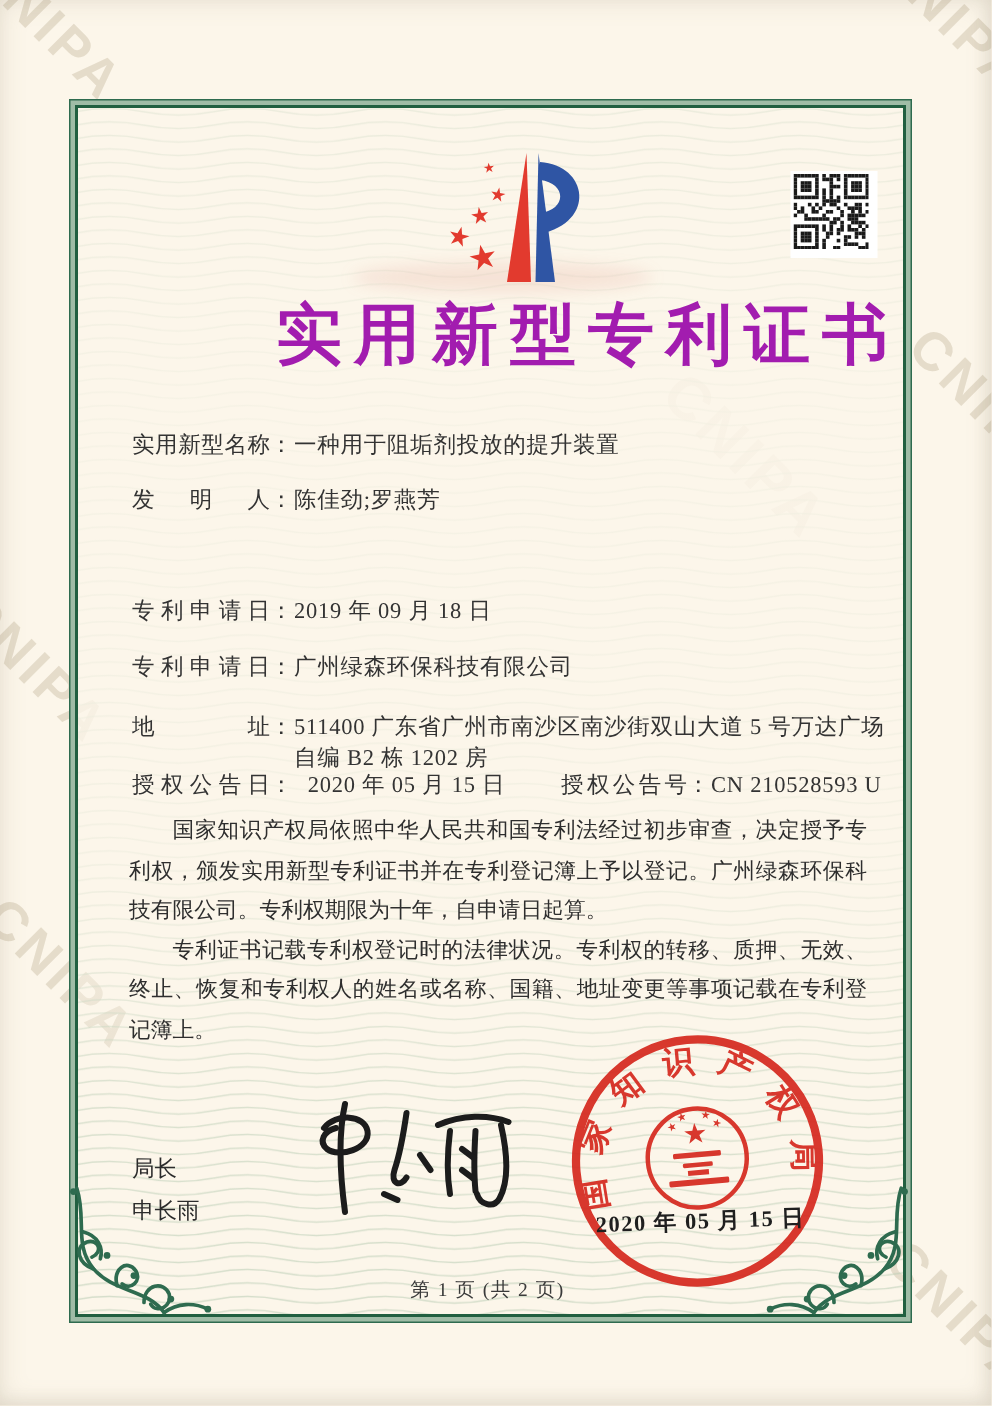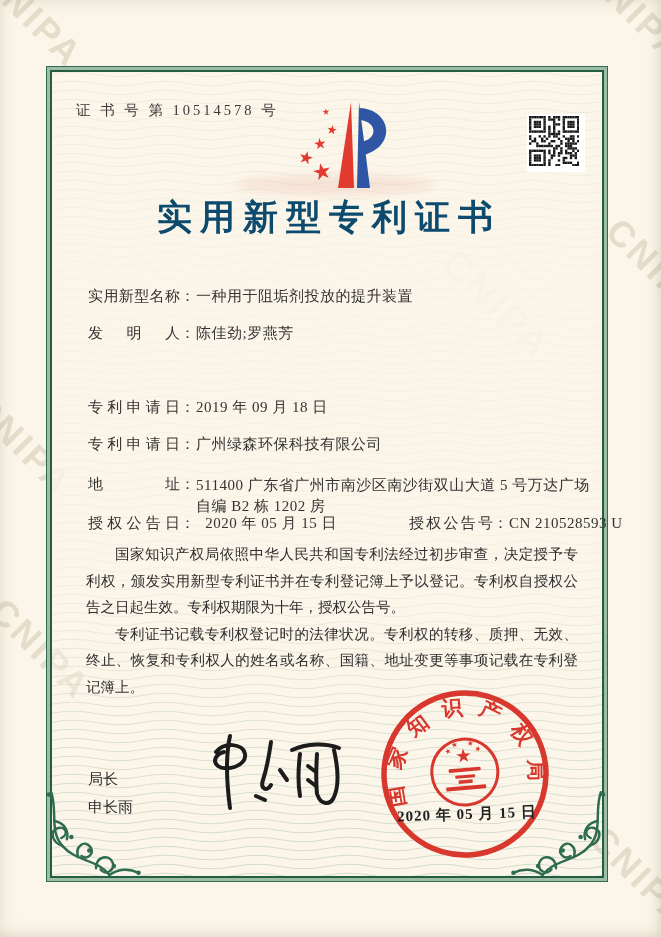--- a/index.html
+++ b/index.html
@@ -12,30 +12,30 @@
       font-size:36px;letter-spacing:3px;color:rgba(186,170,142,.34);transform:rotate(45deg);
       z-index:1;white-space:nowrap;}
   
   .frame{position:absolute;left:50px;top:70px;width:550px;height:804px;
          border:2px solid #215f40;box-shadow:0 0 0 3px #9fbca6,0 0 0 4px #2e6b4f;z-index:2;}
   .waves{position:absolute;left:50px;top:70px;width:554px;height:808px;z-index:2;pointer-events:none;}
   .ornament{position:absolute;z-index:3;}
   
   .abs{position:absolute;z-index:5;}
   .cert-no{left:76px;top:101px;font-size:14.5px;letter-spacing:3px;color:#3a3a3a;}
-  .title{left:50px;top:194px;width:550px;text-align:center;font-size:35px;font-weight:700;
-         letter-spacing:8px;text-indent:8px;color:#0c4a6e;}
+  .title{left:50px;top:194px;width:550px;text-align:right;font-size:44px;font-weight:700;
+         letter-spacing:8px;text-indent:8px;color:#a21caf;}
   .smudge{left:235px;top:175px;width:200px;height:20px;border-radius:50%;
           background:rgba(214,110,100,.14);filter:blur(5px);z-index:4;}
   .field{left:88px;font-size:15px;color:#333;white-space:nowrap;}
   .flabel{display:inline-block;width:92px;text-align:justify;text-align-last:justify;}
   .colon{display:inline-block;width:16px;}
   .fval{letter-spacing:.5px;text-align:center;}
   .addrline{display:inline-block;vertical-align:top;letter-spacing:.5px;line-height:21px;}
-  .flabel2{display:inline-block;width:84px;text-align:justify;text-align-last:justify;margin-left:63px;}
+  .flabel2{display:inline-block;width:84px;text-align:justify;text-align-last:justify;margin-left:28px;}
   .paras{left:86px;top:541px;width:492px;font-size:14.5px;line-height:26.5px;
          text-align:justify;color:#2e2e2e;}
   .paras p{margin:0;text-indent:2em;}
   .signer{left:88px;font-size:15px;font-family:"Liberation Sans","DejaVu Sans",sans-serif;color:#2c2c2c;margin-top:12px;}
   .sig{left:196px;top:728px;z-index:6;}
   .seal{left:379px;top:688px;width:172px;height:172px;transform:rotate(-5deg);z-index:7;opacity:.92;}
   .sealdate{left:392px;top:805px;width:150px;text-align:center;font-size:15px;letter-spacing:1px;
             color:#1f1f1f;transform:rotate(-2deg);z-index:8;font-weight:700;}
   .pageno{left:50px;top:851px;width:550px;text-align:center;font-size:13px;letter-spacing:1px;color:#3a3a3a;}
   .footnote{left:50%;top:884px;transform:translateX(-50%);background:rgba(255,255,255,.95);
@@ -103,21 +103,20 @@
     </g>
     <g fill="#2e6b4f">
       <circle cx="8" cy="20" r="2"></circle>
         <circle cx="28" cy="58" r="2"></circle>
       <circle cx="44" cy="70" r="2"></circle>
         <circle cx="66" cy="84" r="2"></circle>
         <circle cx="88" cy="90" r="2"></circle>
     </g>
   </svg>
 
-  <div class="abs cert-no">证 书 号 第 10514578 号</div>
 
   <svg class="abs logo" width="120" height="102" viewBox="0 0 120 102">
     <defs>
       <path id="st" d="M0,-1 L0.224,-0.309 0.951,-0.309 0.363,0.118 0.588,0.809 0,0.382 -0.588,0.809 -0.363,0.118 -0.951,-0.309 -0.224,-0.309 Z"></path>
     </defs>
     <polygon points="52,92 65,6 68,92" fill="#e23a2e"></polygon>
     <polygon points="71,92 73,6 84,92" fill="#2f55a4"></polygon>
     <path d="M74,12 C106,14 112,52 74,60 L74,46 C92,44 92,26 74,24 Z" fill="#2f55a4"></path>
     <g fill="#e23a2e">
       <use href="#st" transform="translate(36,76) scale(9) rotate(-12)"></use>
@@ -368,21 +367,21 @@
     <span class="flabel">专利申请日</span><span class="colon">：</span><span class="fval">广州绿森环保科技有限公司</span>
   </div>
   <div class="abs field" style="top:475px;">
     <span class="flabel" style="vertical-align:top;">地址</span><span class="colon" style="vertical-align:top;">：</span><span class="addrline"><span>511400 广东省广州市南沙区南沙街双山大道 5 号万达广场</span><br><span>自编 B2 栋 1202 房</span></span>
   </div>
   <div class="abs field" style="top:514px;">
     <span class="flabel">授权公告日</span><span class="colon">：</span><span class="fval" style="display:inline-block;width:150px;">2020 年 05 月 15 日</span><span class="flabel2">授权公告号</span><span class="colon">：</span><span class="fval">CN 210528593 U</span>
   </div>
 
   <div class="abs paras">
-    <p>国家知识产权局依照中华人民共和国专利法经过初步审查，决定授予专利权，颁发实用新型专利证书并在专利登记簿上予以登记。专利权自授权公告之日起生效。专利权期限为十年，授权公告号。</p>
+    <p>国家知识产权局依照中华人民共和国专利法经过初步审查，决定授予专利权，颁发实用新型专利证书并在专利登记簿上予以登记。广州绿森环保科技有限公司。专利权期限为十年，自申请日起算。</p>
     <p>专利证书记载专利权登记时的法律状况。专利权的转移、质押、无效、终止、恢复和专利权人的姓名或名称、国籍、地址变更等事项记载在专利登记簿上。</p>
   </div>
 
   <div class="abs signer" style="top:758px;">局长</div>
   <div class="abs signer" style="top:786px;font-family:Liberation Serif, serif;">申长雨</div>
 
   <svg class="abs sig" width="152" height="86" viewBox="0 0 152 86">
     <g fill="none" stroke="#1c1c1c" stroke-width="4" stroke-linecap="round" stroke-linejoin="round">
       <path d="M34,8 C30,26 30,50 34,80"></path>
       <path d="M20,24 C28,14 47,15 49,26 C51,38 30,44 22,38 C16,33 20,26 28,24"></path>
@@ -417,15 +416,16 @@
         <use href="#st2" transform="translate(101,62) scale(3) rotate(20)"></use>
         <rect x="70" y="80" width="32" height="3.6" rx="1"></rect>
         <rect x="76" y="87" width="20" height="3" rx="1"></rect>
         <rect x="79" y="92" width="14" height="3.4"></rect>
         <rect x="66" y="98" width="40" height="4" rx="1"></rect>
       </g>
     </g>
   </svg>
   <div class="abs sealdate">2020 年 05 月 15 日</div>
 
+  <div class="abs pageno">第 1 页 (共 2 页)</div>
 
 
 </div>
 
 </body></html>

